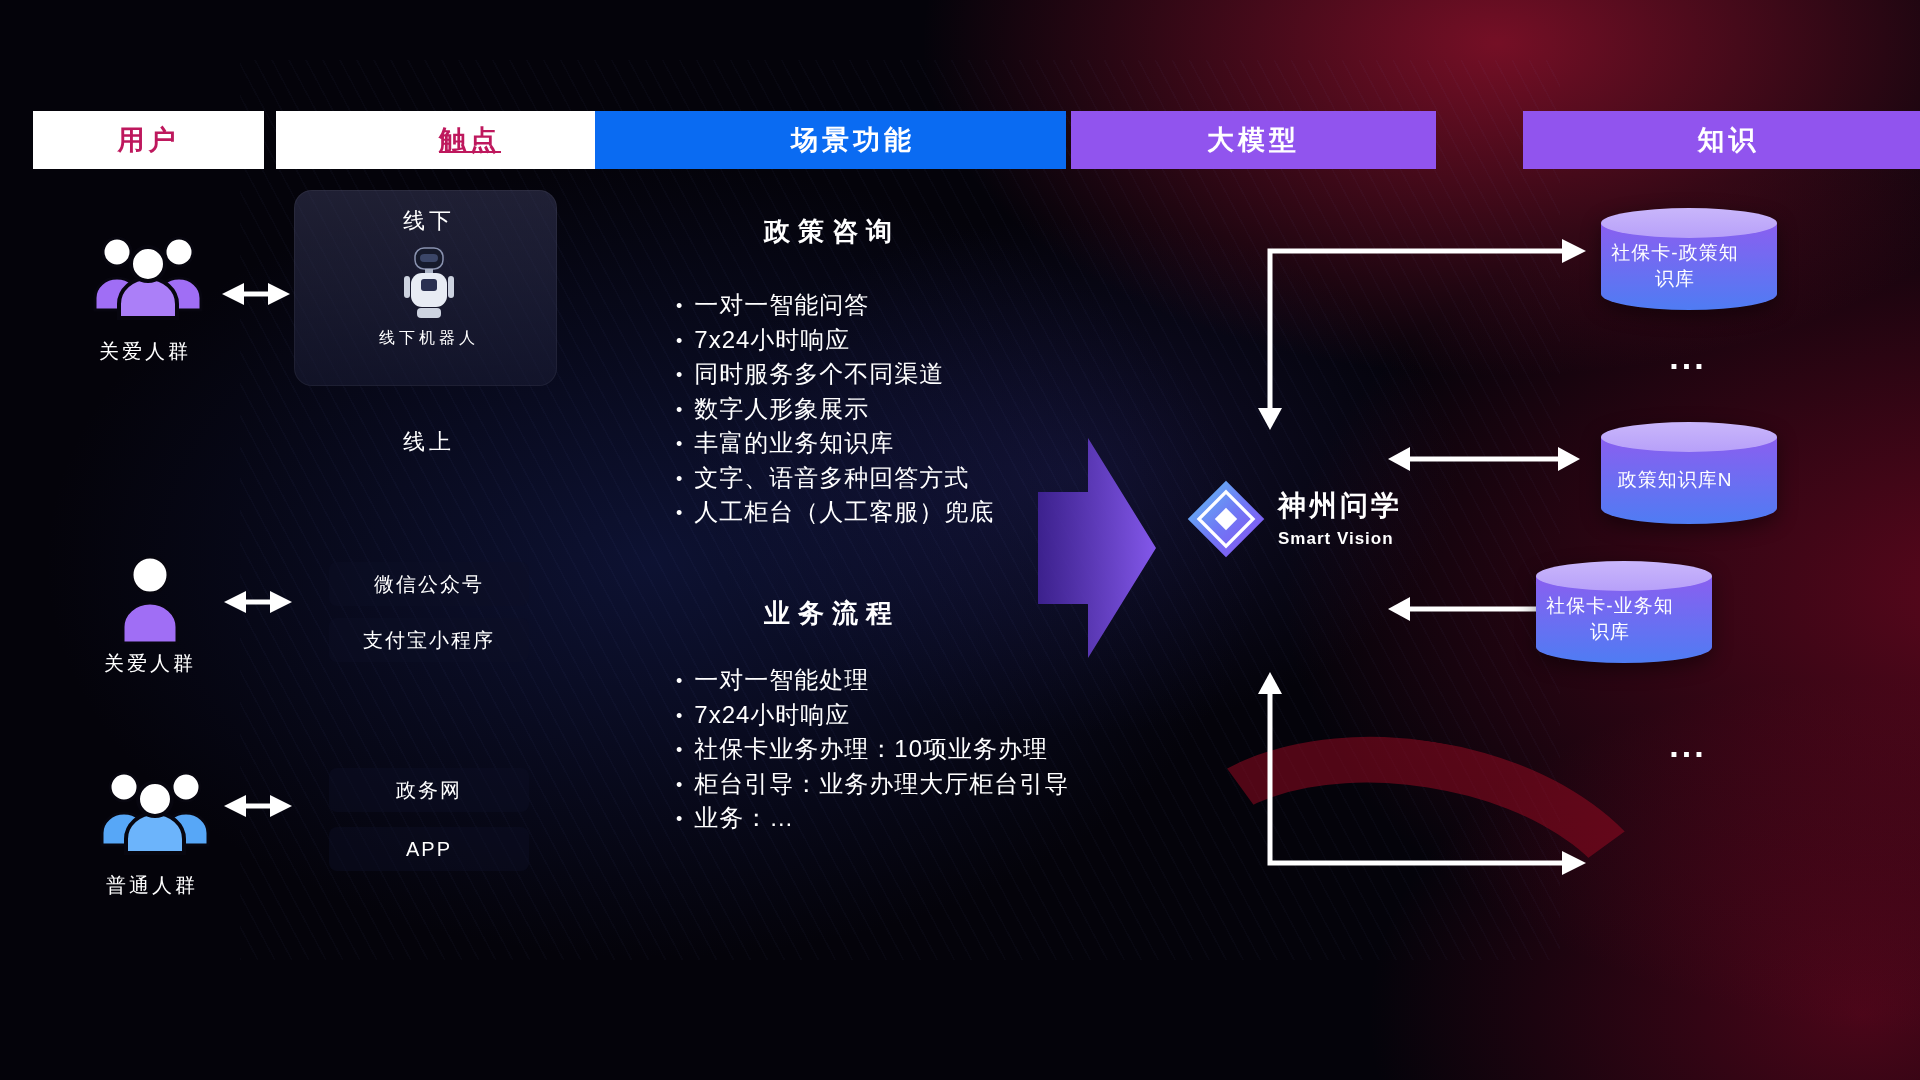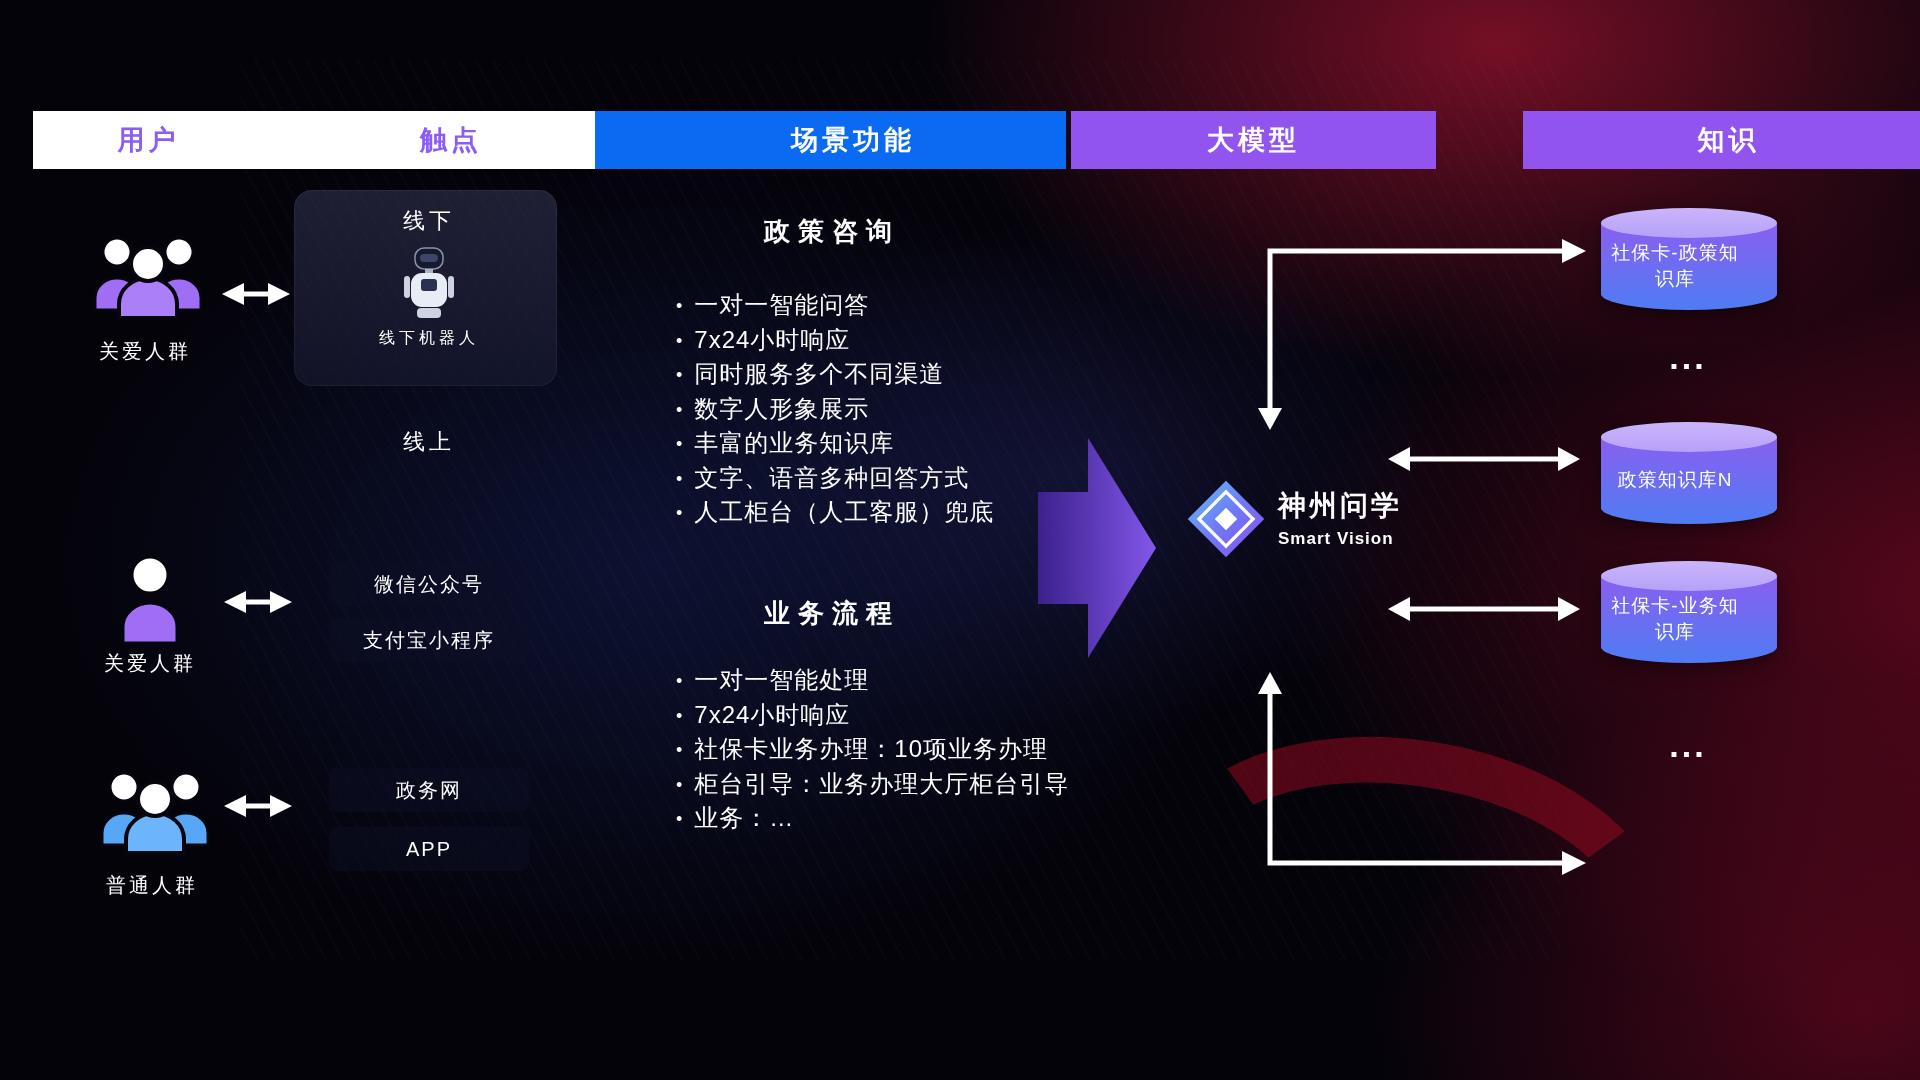--- a/index.html
+++ b/index.html
@@ -33,21 +33,21 @@
     opacity:.55;pointer-events:none;
   }
   .red-arc{
     position:absolute;left:1150px;top:740px;width:520px;height:320px;
     border:46px solid transparent;border-top-color:rgba(158,10,34,.5);
     border-radius:50%;transform:rotate(9deg);pointer-events:none;
   }
   
   .hdr{position:absolute;top:111px;height:58px;display:flex;align-items:center;justify-content:center;
        font-size:27px;font-weight:700;letter-spacing:4px;}
-  .hdr-white{background:#ffffff;color:#8b5cf6;}
+  .hdr-white{background:#ffffff;color:#be185d;}
   .hdr-blue{background:var(--header-blue);color:#fff;padding-left:45px;}
   .hdr-purple{background:var(--header-purple);color:#fff;}
   
   .user-label{position:absolute;width:180px;text-align:center;font-size:20px;letter-spacing:3px;color:#fff;}
   .usericon{position:absolute;}
   
   .offline-panel{
     position:absolute;left:294px;top:190px;width:263px;height:196px;border-radius:18px;
     background:linear-gradient(180deg, rgba(64,66,102,.45), rgba(24,26,50,.6));
     box-shadow:0 0 0 1px rgba(255,255,255,.05) inset;
@@ -126,21 +126,21 @@
     <defs>
       <linearGradient id="ag" x1="0" y1="0" x2="1" y2="0">
         <stop offset="0" stop-color="#44249e" stop-opacity="0.85"></stop>
         <stop offset="1" stop-color="#8a5cf5" stop-opacity="0.95"></stop>
       </linearGradient>
     </defs>
     <polygon points="6,64 56,64 56,10 124,120 56,230 56,176 6,176" fill="url(#ag)"></polygon>
   </svg>
 
   <div class="hdr hdr-white" style="left:33px;width:231px;">用户</div>
-  <div class="hdr hdr-white" style="left:257px;width:388px;">触点</div>
+  <div class="hdr hdr-white" style="left:276px;width:388px;text-decoration:underline;">触点</div>
   <div class="hdr hdr-blue" style="left:595px;width:471px;">场景功能</div>
   <div class="hdr hdr-purple" style="left:1071px;width:365px;">大模型</div>
   <div class="hdr hdr-purple" style="left:1523px;width:411px;">知识</div>
 
   <svg class="usericon" style="left:83px;top:222px;" width="130" height="104" viewBox="0 0 130 104">
     <path d="M12,88 v-12 a22,20 0 0 1 44,0 v12 z" fill="var(--person-purple)" stroke="#07060f" stroke-width="3"></path>
     <circle cx="34" cy="30" r="14" fill="#fff" stroke="#07060f" stroke-width="3"></circle>
     <path d="M74,88 v-12 a22,20 0 0 1 44,0 v12 z" fill="var(--person-purple)" stroke="#07060f" stroke-width="3"></path>
     <circle cx="96" cy="30" r="14" fill="#fff" stroke="#07060f" stroke-width="3"></circle>
     <path d="M36,96 v-14 a29,26 0 0 1 58,0 v14 z" fill="var(--person-purple-front)" stroke="#07060f" stroke-width="4"></path>
@@ -227,20 +227,20 @@
     <div class="cyl-body"></div>
     <div class="cyl-cap"></div>
     <div class="cyl-label">社保卡-政策知识库</div>
   </div>
   <div class="dots" style="left:1628px;top:338px;">...</div>
   <div class="cyl" style="left:1601px;top:422px;">
     <div class="cyl-body"></div>
     <div class="cyl-cap"></div>
     <div class="cyl-label">政策知识库N</div>
   </div>
-  <div class="cyl" style="left:1601px;top:561px;">
+  <div class="cyl" style="left:1536px;top:561px;">
     <div class="cyl-body"></div>
     <div class="cyl-cap"></div>
     <div class="cyl-label">社保卡-业务知识库</div>
   </div>
   <div class="dots" style="left:1628px;top:726px;">...</div>
 
 </div>
 
 </body></html>

